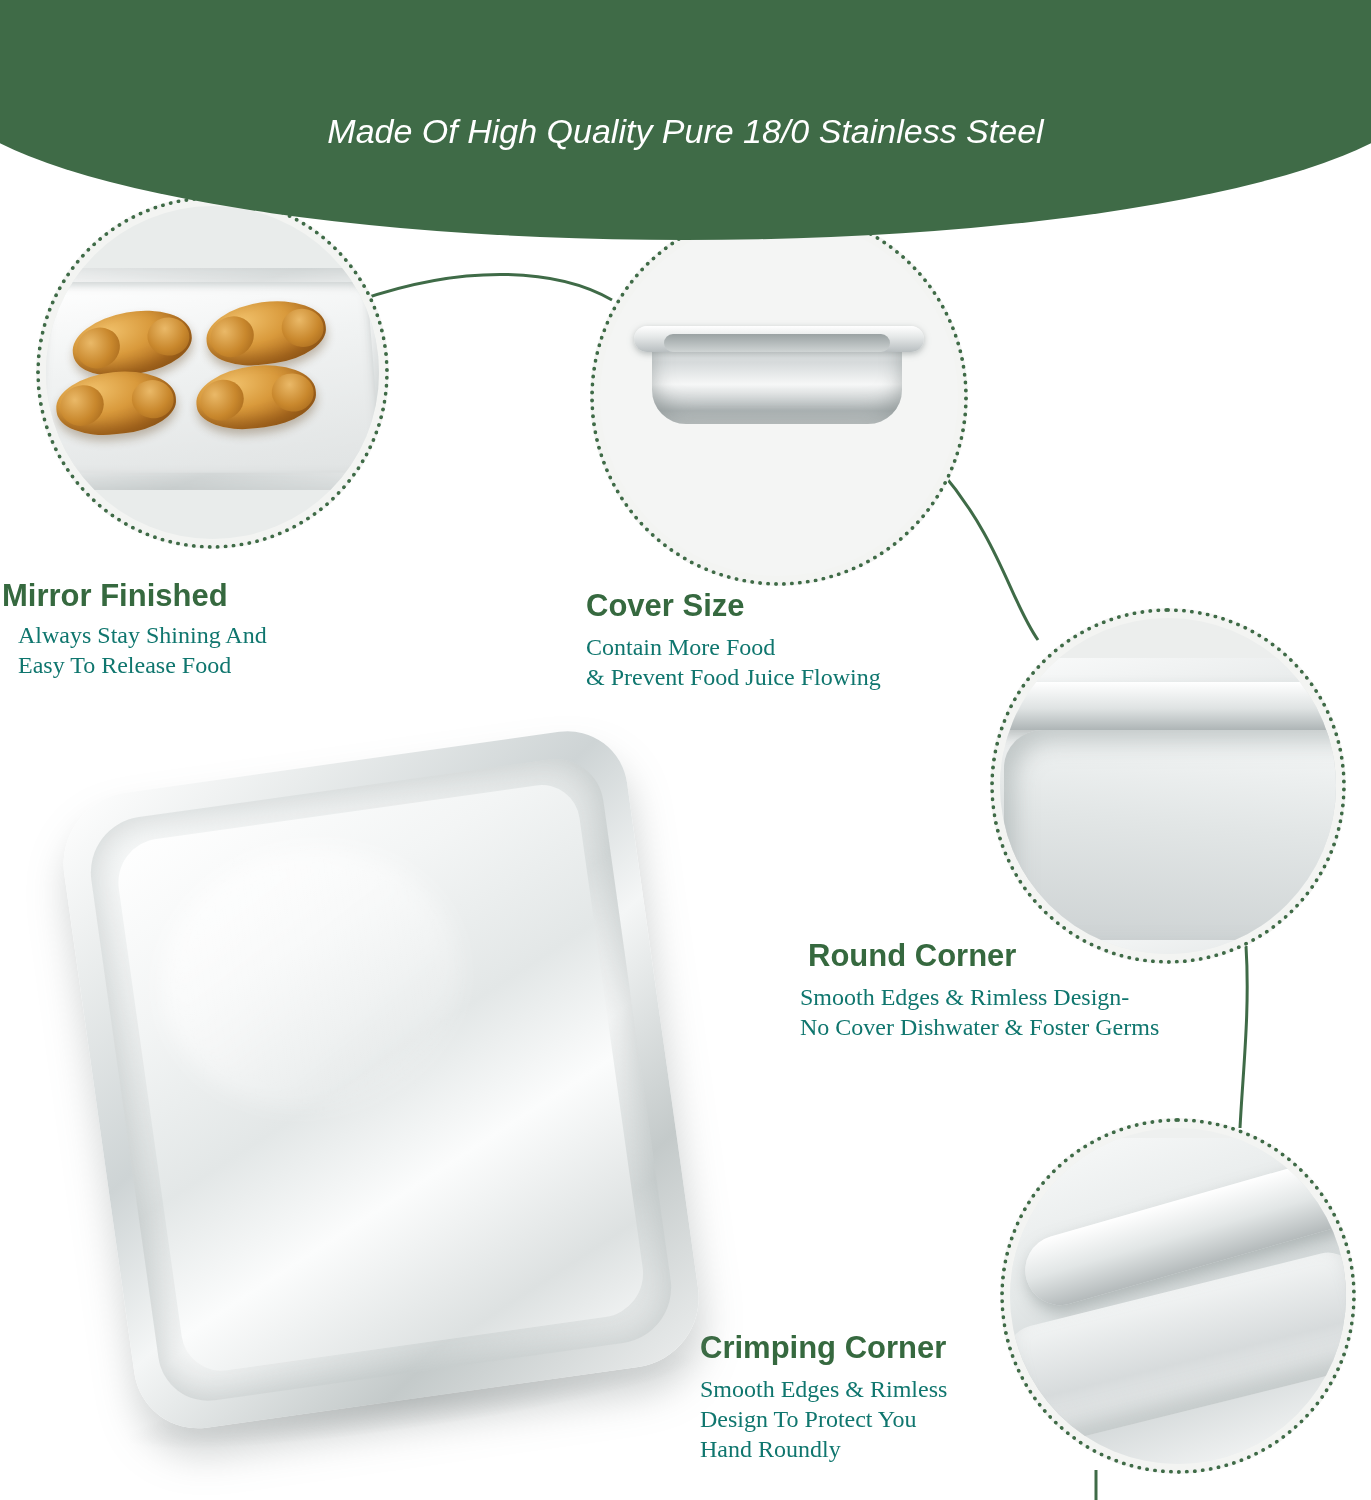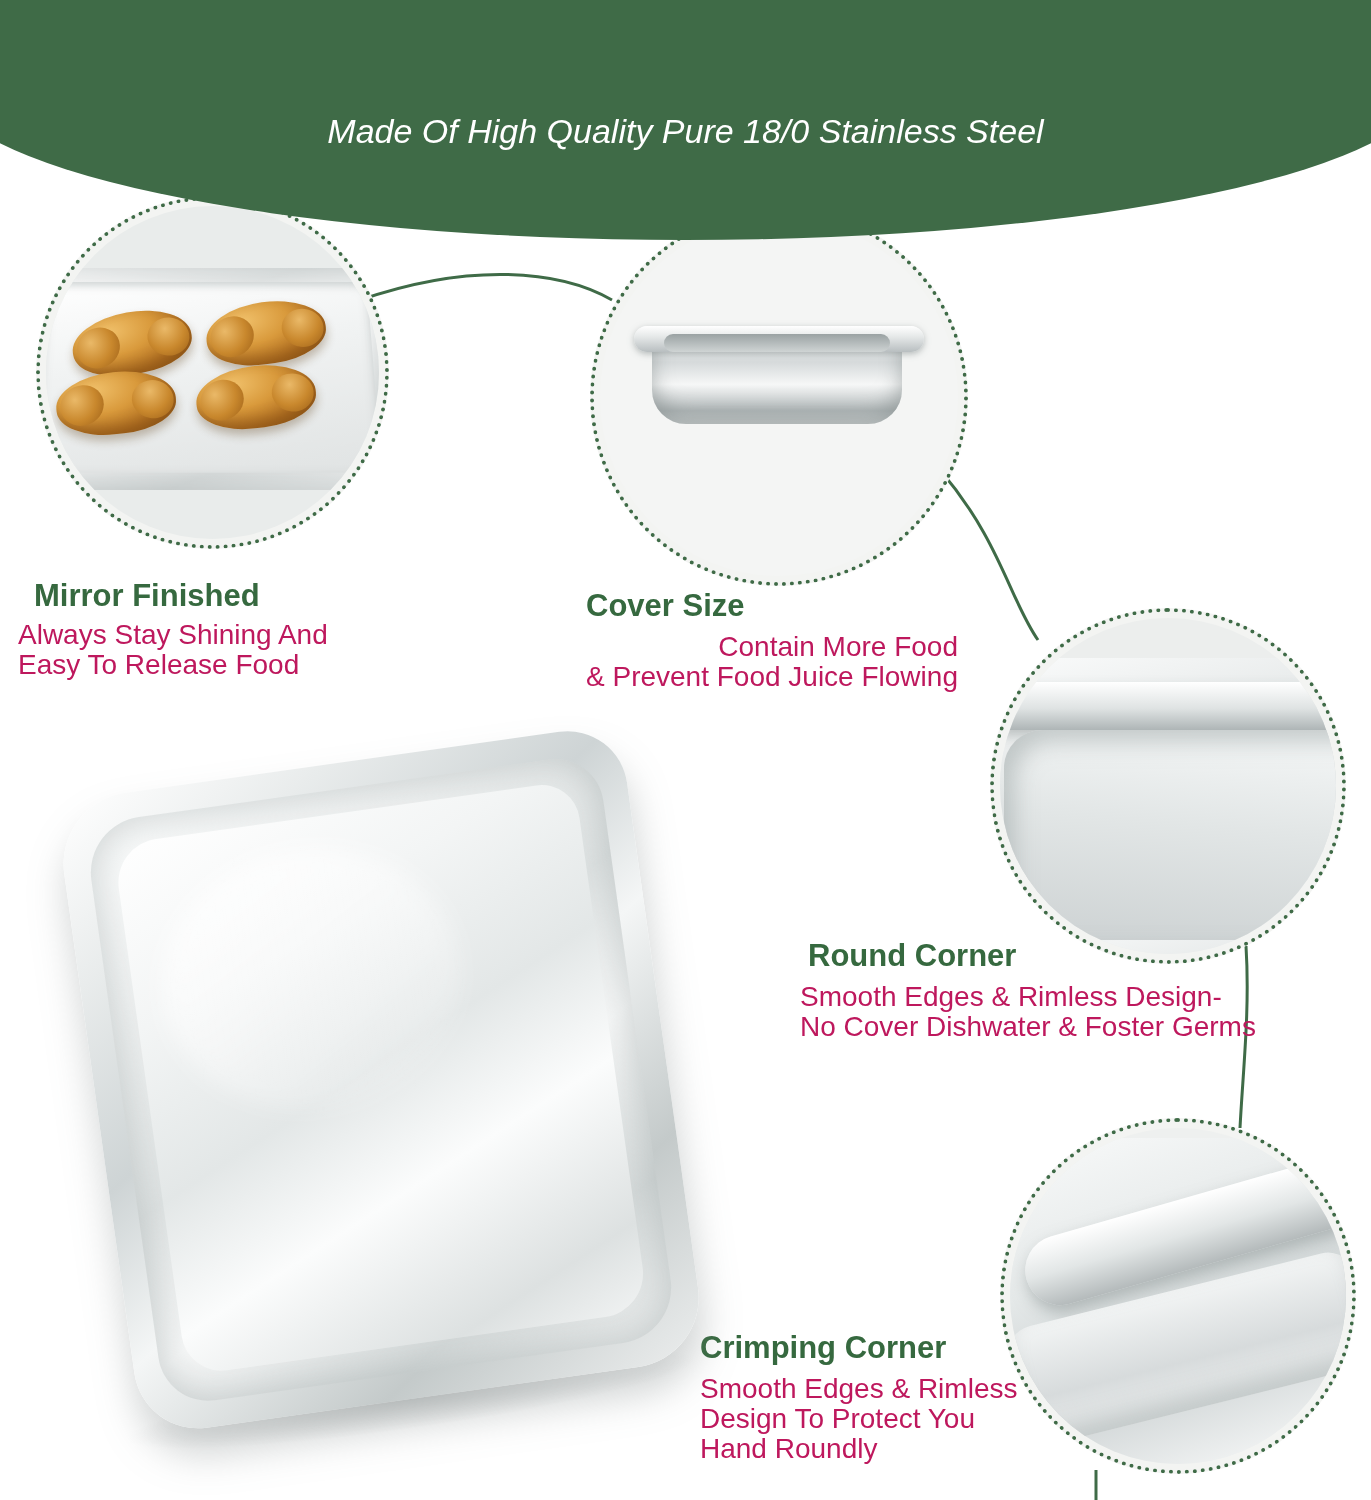--- a/index.html
+++ b/index.html
@@ -74,24 +74,25 @@
   
   .callout-title {
     position: absolute;
     color: #36693f;
     font-size: 31px;
     font-weight: bold;
     white-space: nowrap;
   }
   .callout-body {
     position: absolute;
-    color: #be185d;
-    font-size: 28px;
+    color: #0f766e;
+    font-size: 24px;
     line-height: 30px;
     white-space: pre-line;
+    font-family: Liberation Serif, serif;
   }
 
   
   .connector {
     position: absolute;
     stroke: #3f6b47;
     fill: none;
   }
   svg.lines {
     position: absolute;
@@ -260,35 +261,35 @@
 
 <div class="bubble" id="bubble-croissant">
   <div class="inner">
     <div class="tray1"></div>
     <div class="croissant" style="left:26px; top:106px; transform:rotate(-10deg);"></div>
     <div class="croissant" style="left:160px; top:96px; transform:rotate(-8deg);"></div>
     <div class="croissant" style="left:10px; top:166px; transform:rotate(-6deg);"></div>
     <div class="croissant" style="left:150px; top:160px; transform:rotate(-7deg);"></div>
   </div>
 </div>
-<div class="callout-title" style="left:34px; top:578px;text-align:center;">Mirror Finished</div>
+<div class="callout-title" style="left:2px; top:578px;text-align:center;">Mirror Finished</div>
 <div class="callout-body" style="left:18px; top:620px;">Always Stay Shining And
 Easy To Release Food</div>
 
 <div class="bubble" id="bubble-deep">
   <div class="inner">
     <div class="deep-pan">
       <div class="body"></div>
       <div class="lip"></div>
       <div class="cavity"></div>
     </div>
   </div>
 </div>
 <div class="callout-title" style="left:586px; top:588px;">Cover Size</div>
-<div class="callout-body" style="left:586px; top:632px;text-align:right;">Contain More Food
+<div class="callout-body" style="left:586px; top:632px;">Contain More Food
 &amp; Prevent Food Juice Flowing</div>
 
 <div class="bubble" id="bubble-corner">
   <div class="inner">
     <div class="corner-shot">
       <div class="edge"></div>
       <div class="floor"></div>
     </div>
   </div>
 </div>

